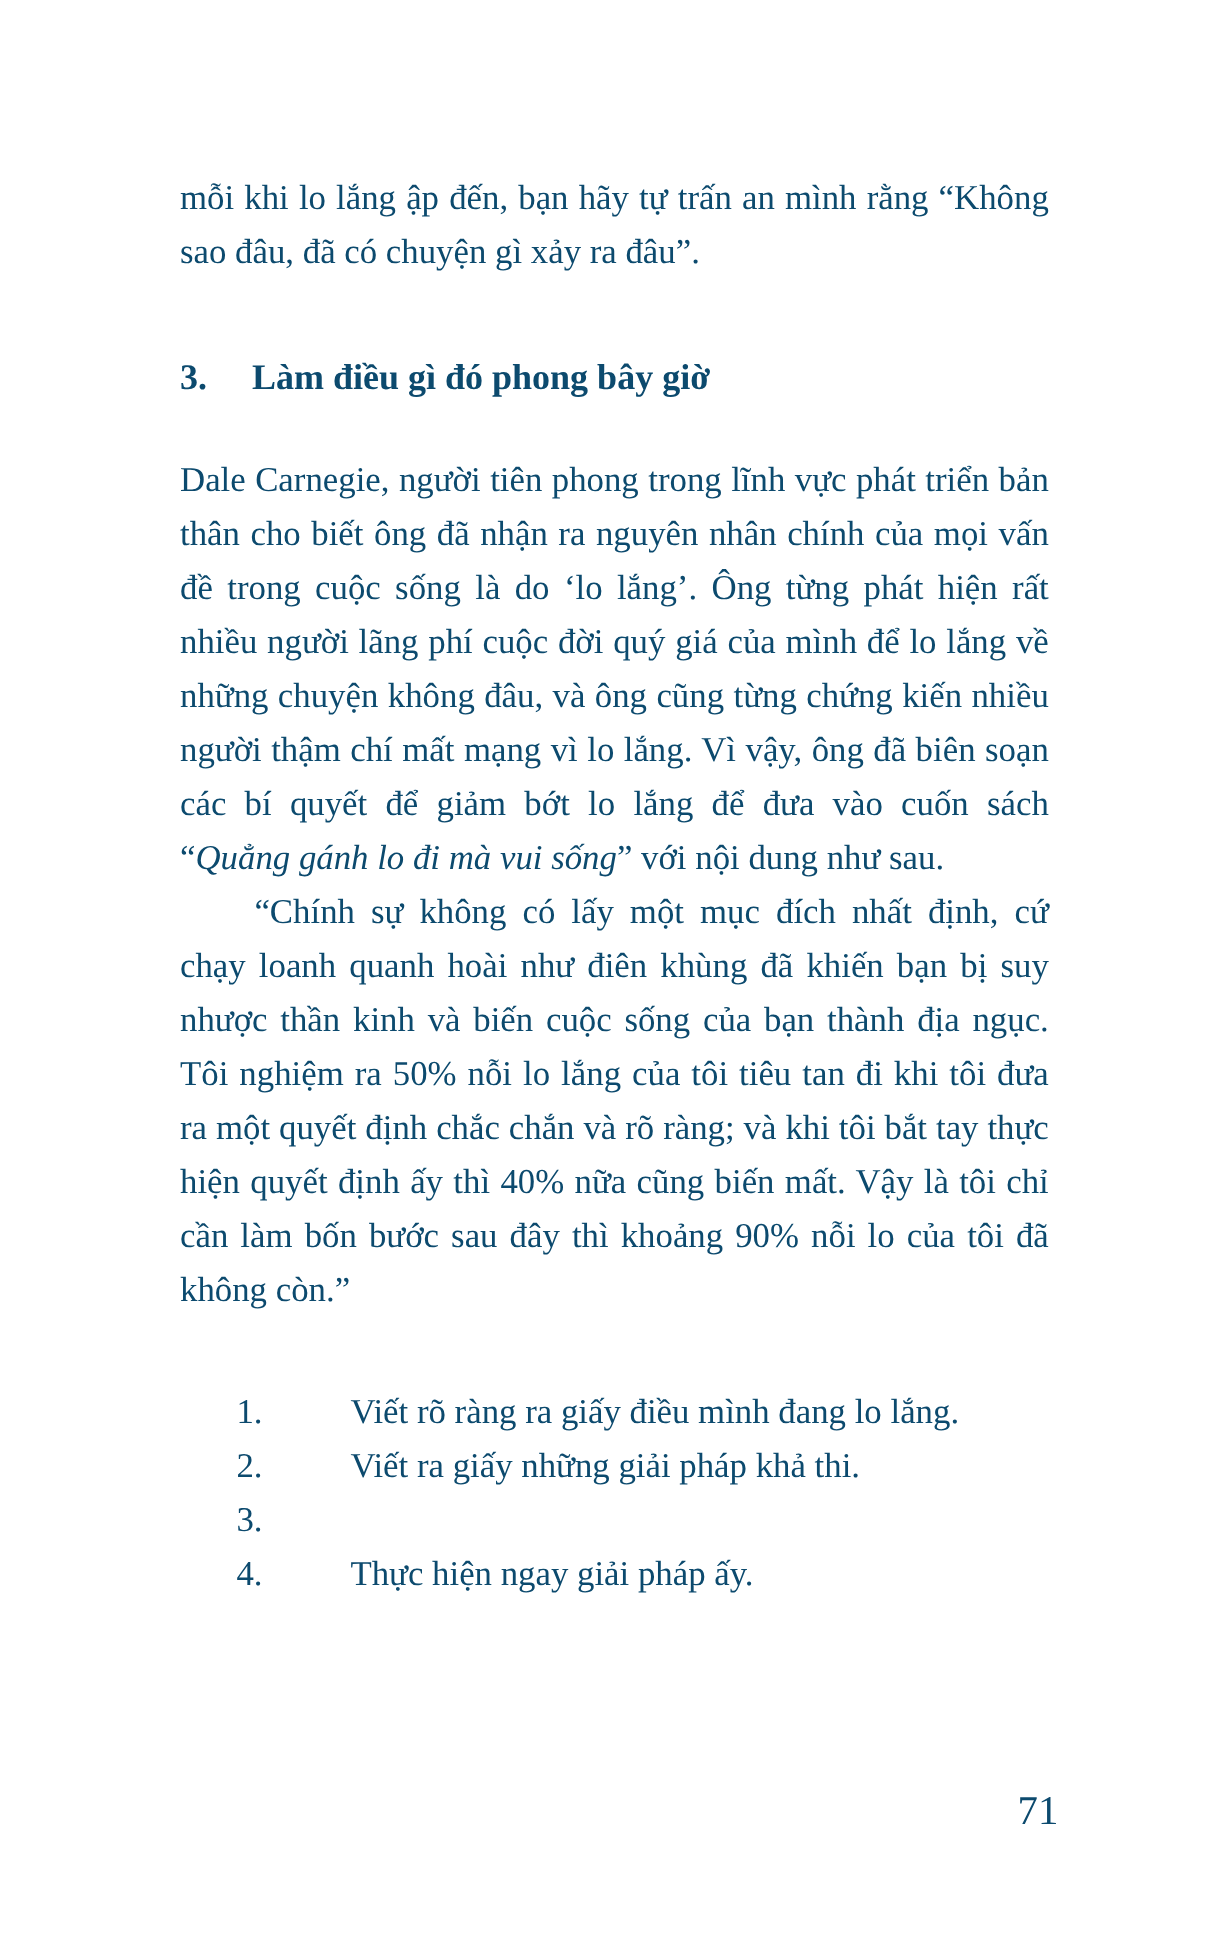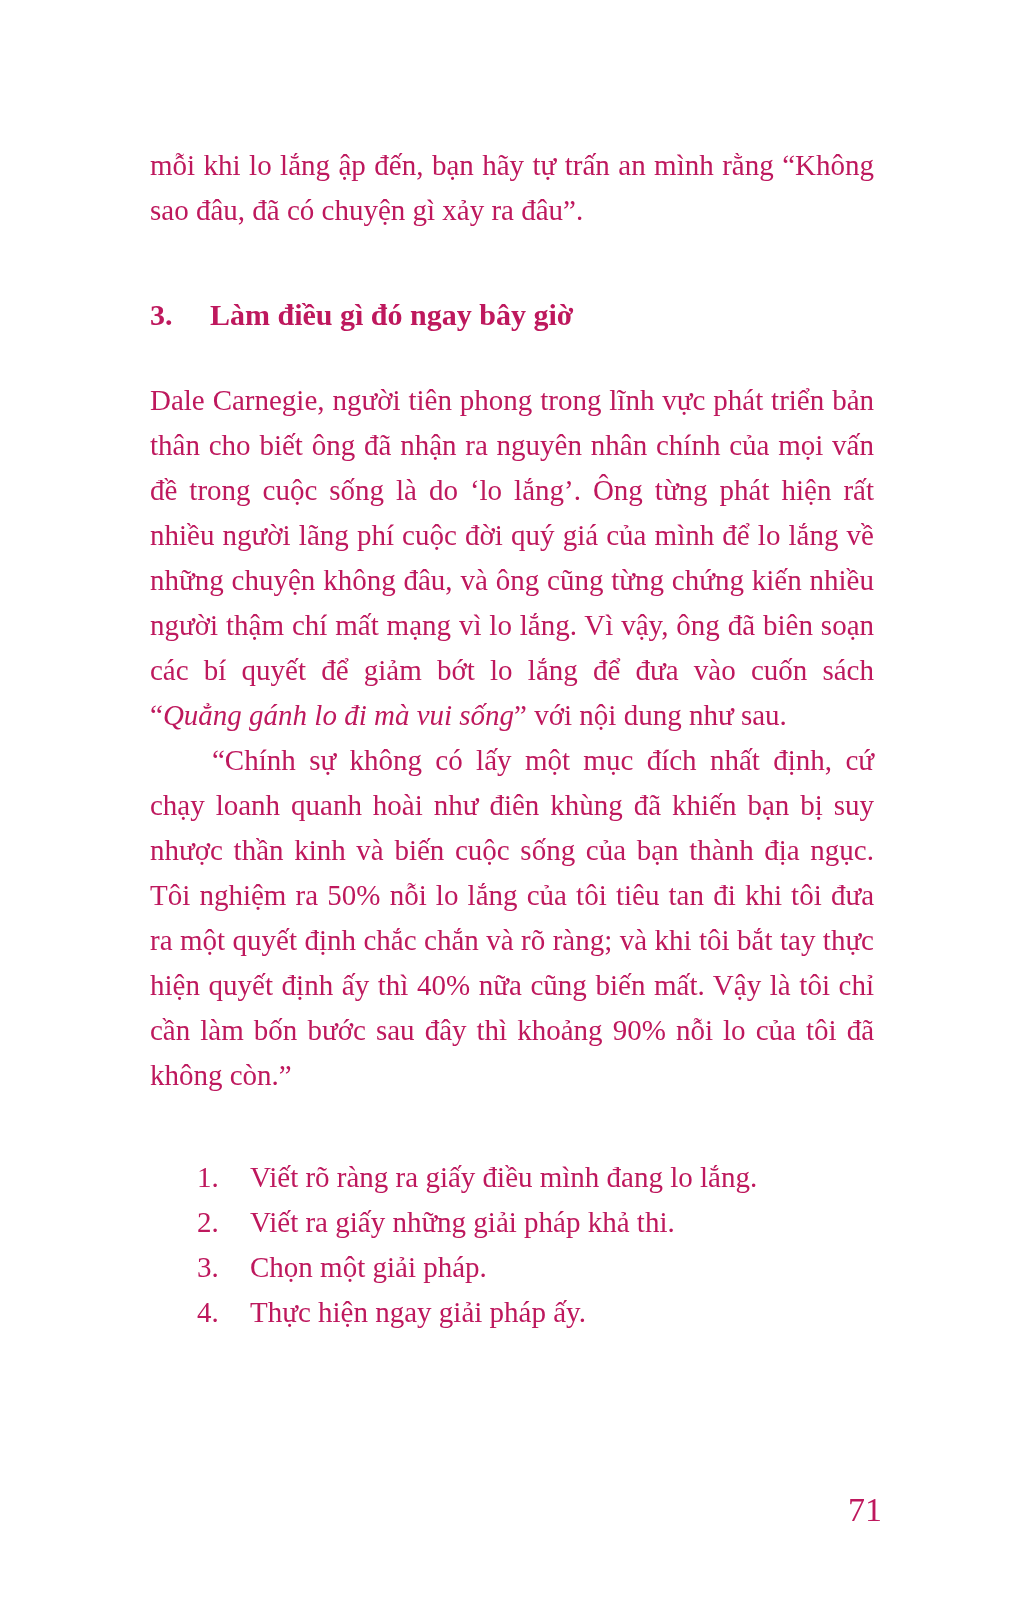--- a/index.html
+++ b/index.html
@@ -7,21 +7,21 @@
     padding: 0;
     background: #ffffff;
   }
   .page {
     position: relative;
     width: 1024px;
     height: 1615px;
     background: #ffffff;
     overflow: hidden;
     font-family: "Liberation Serif", "DejaVu Serif", serif;
-    color: #be185d;
+    color: #0c4a6e;
   }
   .content {
     position: absolute;
     left: 150px;
     top: 143px;
     width: 724px;
     font-size: 29px;
     line-height: 45px;
   }
   .content p {
@@ -54,58 +54,58 @@
     display: flex;
     padding-left: 47px;
     line-height: 45px;
   }
   .step .num {
     flex: none;
     width: 53px;
   }
   .step .txt {
     flex: 1;
+    margin-left: 42px;
   }
   .folio {
     position: absolute;
     left: 848px;
     top: 1494px;
     font-size: 34px;
     line-height: 32px;
   }
 </style>
 </head>
 <body>
 
 <div class="page">
   <div class="content">
 
     <p>mỗi khi lo lắng ập đến, bạn hãy tự trấn an mình rằng “Không sao đâu, đã có chuyện gì xảy ra đâu”.</p>
 
     <div class="section-heading">
       <span class="num">3.</span>
-      <span class="title">Làm điều gì đó ngay bây giờ</span>
+      <span class="title">Làm điều gì đó phong bây giờ</span>
     </div>
 
     <p><span>Dale Carnegie, người tiên phong trong lĩnh vực phát triển bản thân cho biết ông đã nhận ra nguyên nhân chính của mọi vấn đề trong cuộc sống là do ‘lo lắng’. Ông từng phát hiện rất nhiều người lãng phí cuộc đời quý giá của mình để lo lắng về những chuyện không đâu, và ông cũng từng chứng kiến nhiều người thậm chí mất mạng vì lo lắng. Vì vậy, ông đã biên soạn các bí quyết để giảm bớt lo lắng để đưa vào cuốn sách “</span><em class="book-title">Quẳng gánh lo đi mà vui sống</em><span>” với nội dung như sau.</span></p>
 
     <p class="quote-para">“Chính sự không có lấy một mục đích nhất định, cứ chạy loanh quanh hoài như điên khùng đã khiến bạn bị suy nhược thần kinh và biến cuộc sống của bạn thành địa ngục. Tôi nghiệm ra 50% nỗi lo lắng của tôi tiêu tan đi khi tôi đưa ra một quyết định chắc chắn và rõ ràng; và khi tôi bắt tay thực hiện quyết định ấy thì 40% nữa cũng biến mất. Vậy là tôi chỉ cần làm bốn bước sau đây thì khoảng 90% nỗi lo của tôi đã không còn.”</p>
 
     <div class="steps">
       <div class="step">
         <span class="num">1.</span>
         <span class="txt">Viết rõ ràng ra giấy điều mình đang lo lắng.</span>
       </div>
       <div class="step">
         <span class="num">2.</span>
         <span class="txt">Viết ra giấy những giải pháp khả thi.</span>
       </div>
       <div class="step">
         <span class="num">3.</span>
-        <span class="txt">Chọn một giải pháp.</span>
       </div>
       <div class="step">
         <span class="num">4.</span>
         <span class="txt">Thực hiện ngay giải pháp ấy.</span>
       </div>
     </div>
 
   </div>
 
   <div class="folio">71</div>

